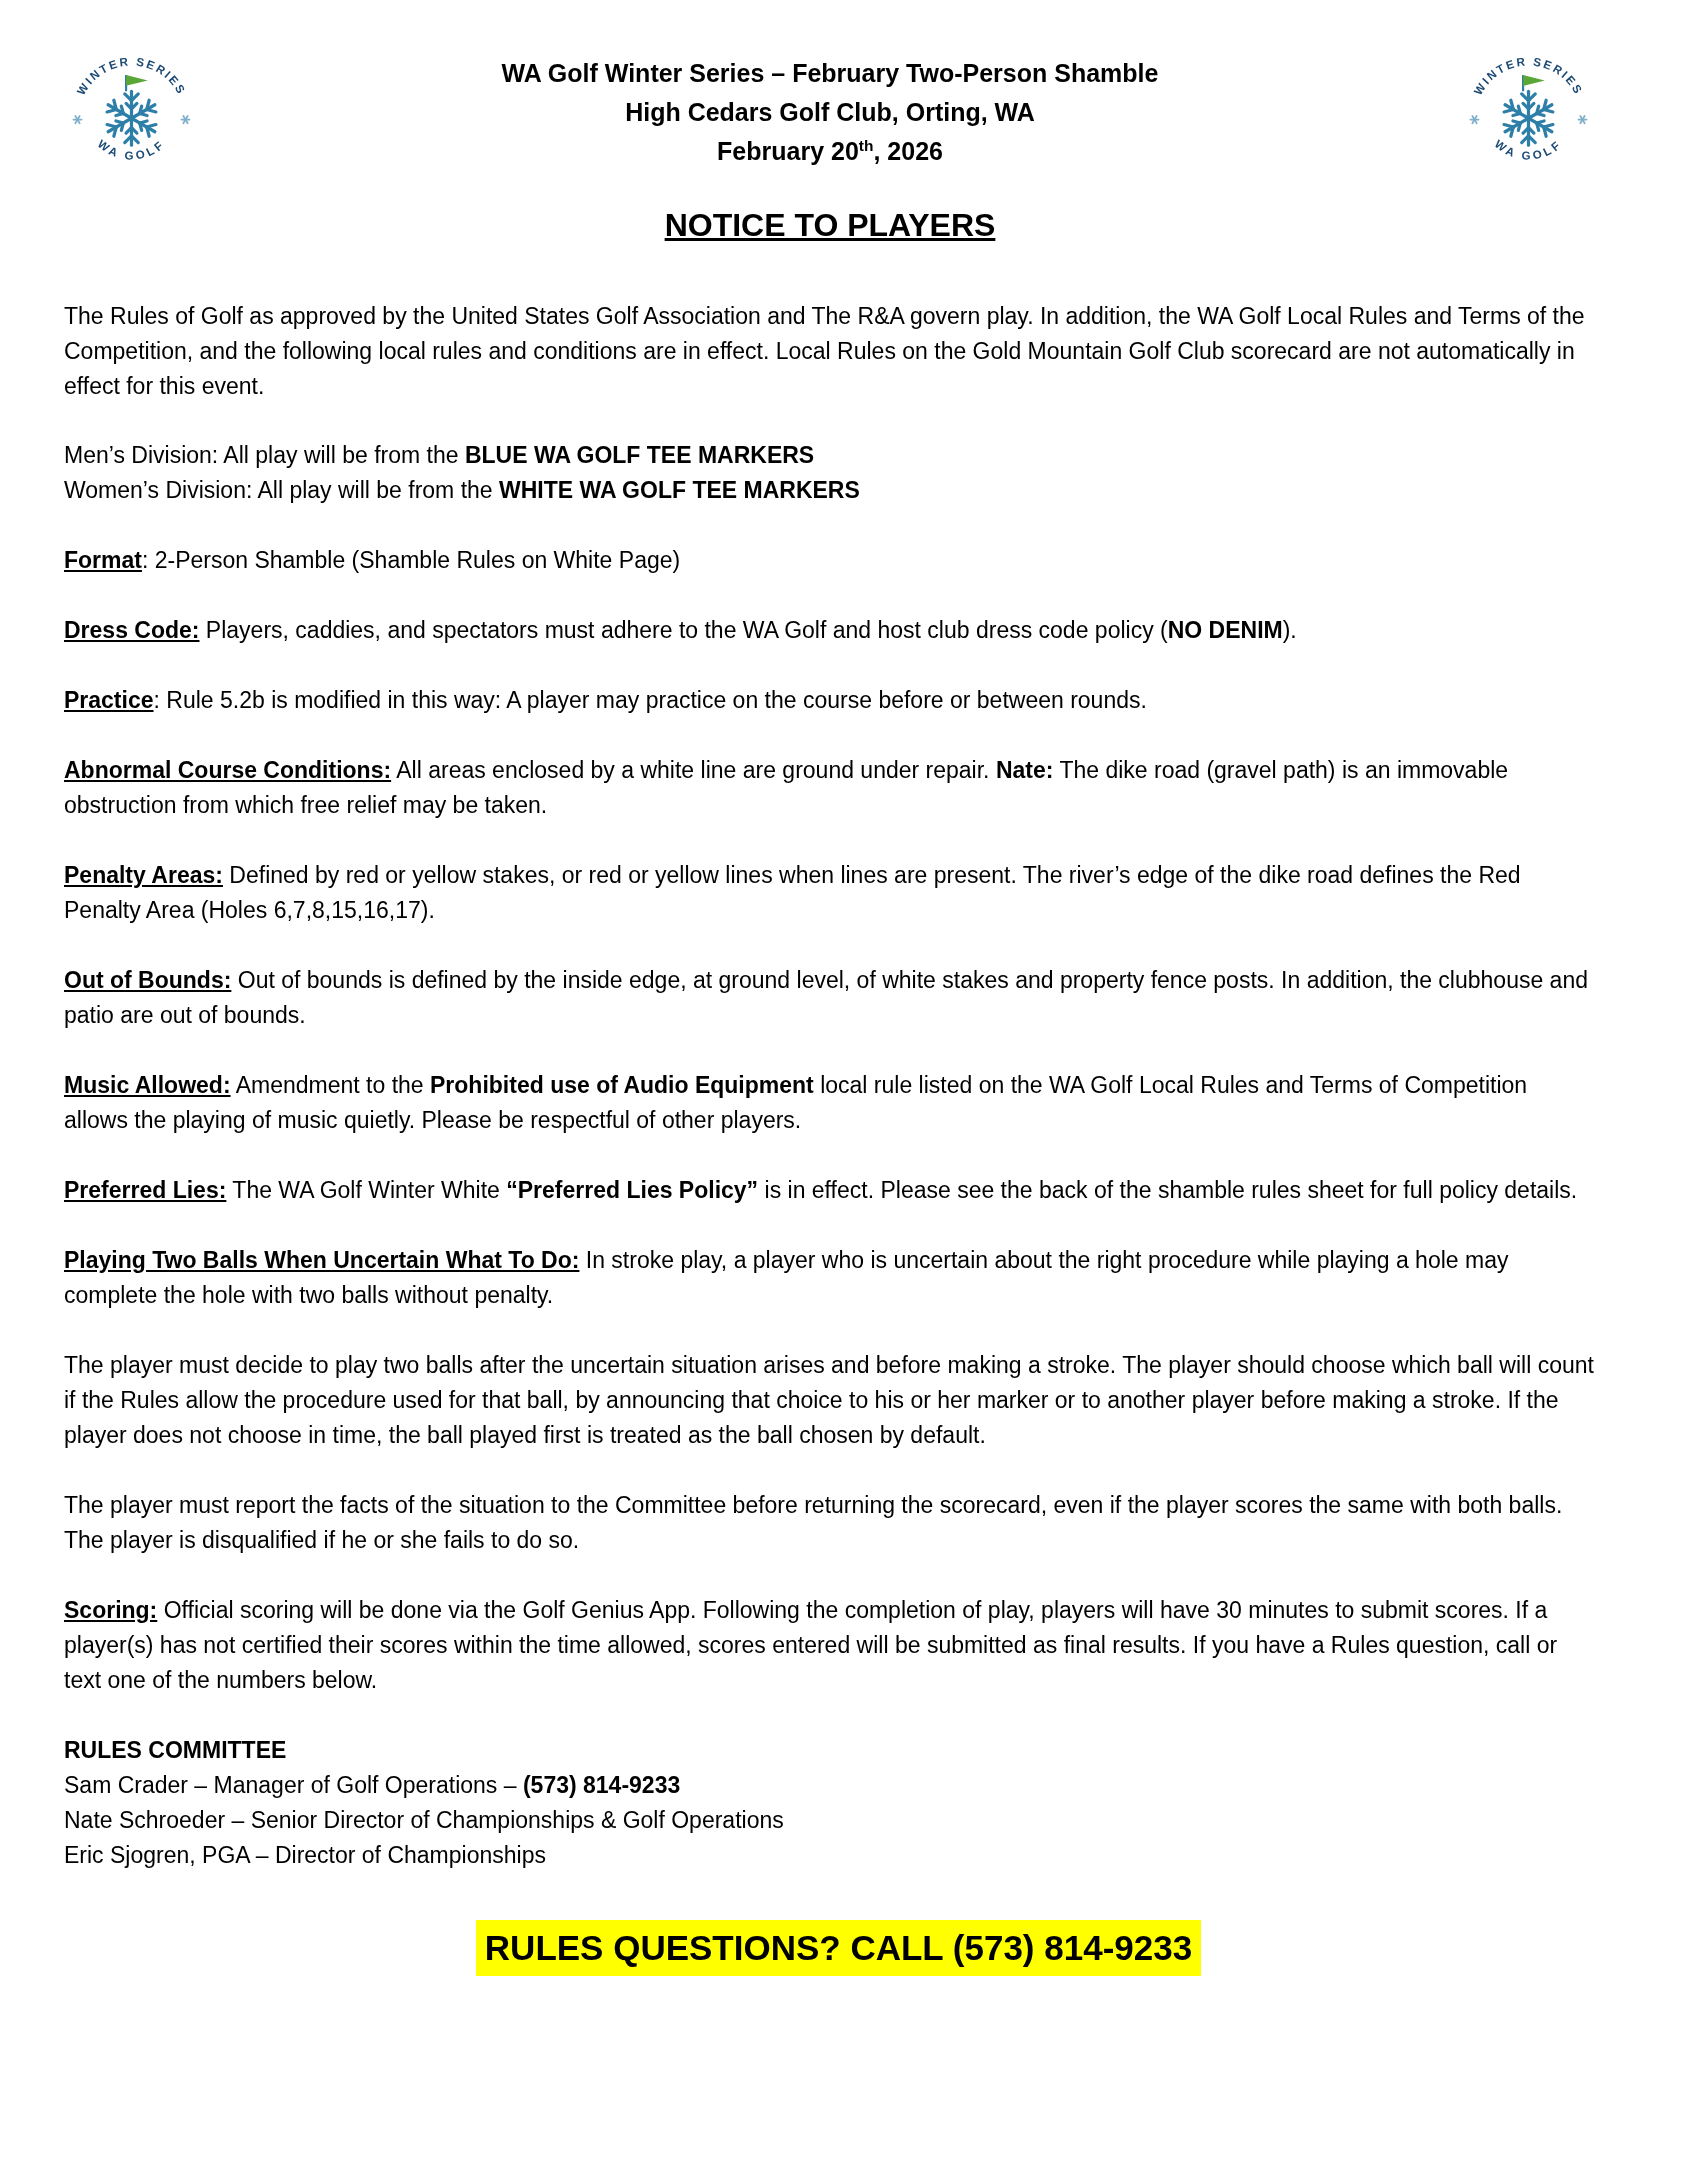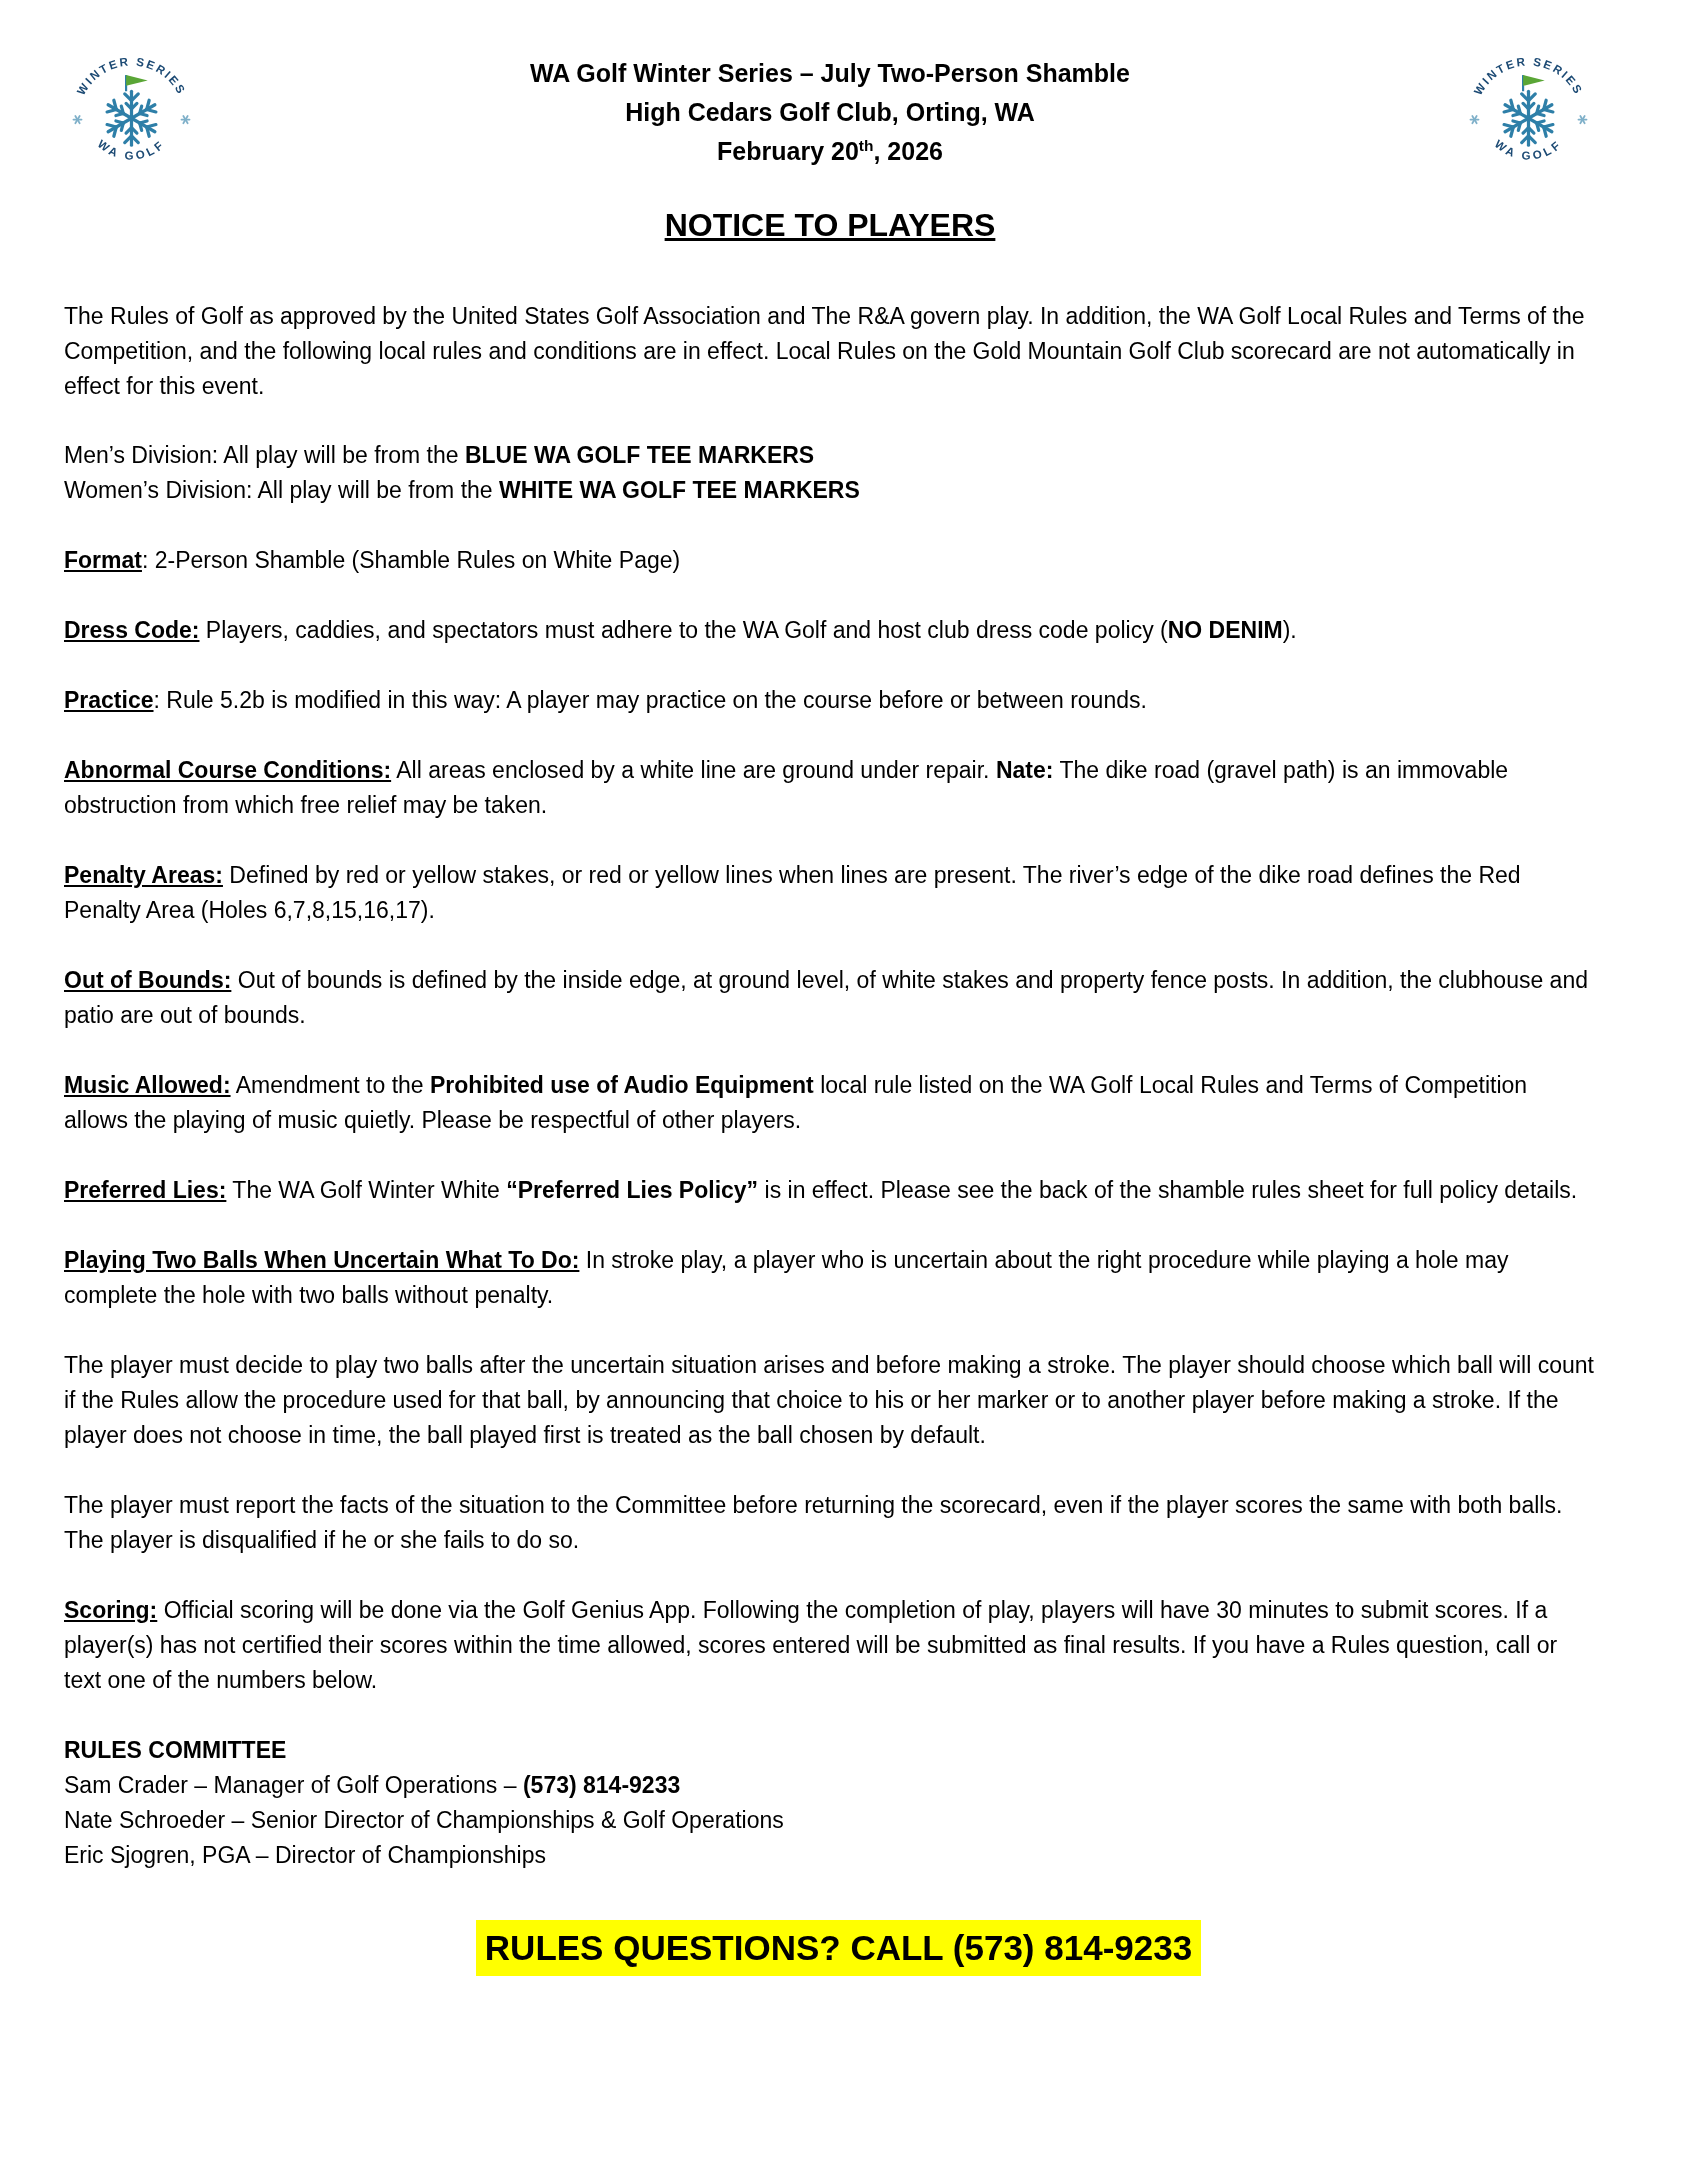--- a/index.html
+++ b/index.html
@@ -109,21 +109,21 @@
         </g>
         <g transform="translate(90,56)">
           <line x1="-3" y1="0" x2="3" y2="0"></line>
           <line x1="-1.6" y1="-2.7" x2="1.6" y2="2.7"></line>
           <line x1="-1.6" y1="2.7" x2="1.6" y2="-2.7"></line>
         </g>
       </g>
     </svg>
 
     <div class="title-block">
-      <div>WA Golf Winter Series – July Two-Person Shamble</div>
+      <div>WA Golf Winter Series – February Two-Person Shamble</div>
       <div>High Cedars Golf Club, Orting, WA</div>
       <div><span>February 20</span><sup>th</sup><span>, 2026</span></div>
     </div>
 
     <svg class="logo" viewBox="0 0 100 100" width="135" height="135" style="font-size:27px">
       <defs>
         <path id="arcTopR" d="M 11,55 A 39,39 0 0 1 89,55"></path>
         <path id="arcBotR" d="M 15,58 A 36,36 0 0 0 85,58"></path>
         <g id="armR">
           <line x1="0" y1="0" x2="0" y2="-20"></line>

